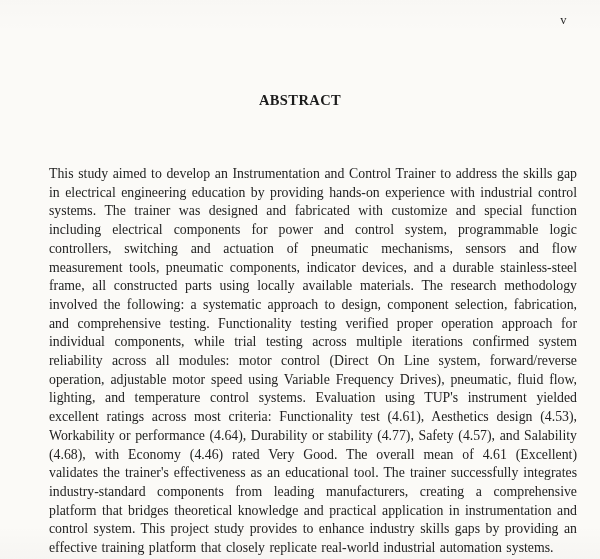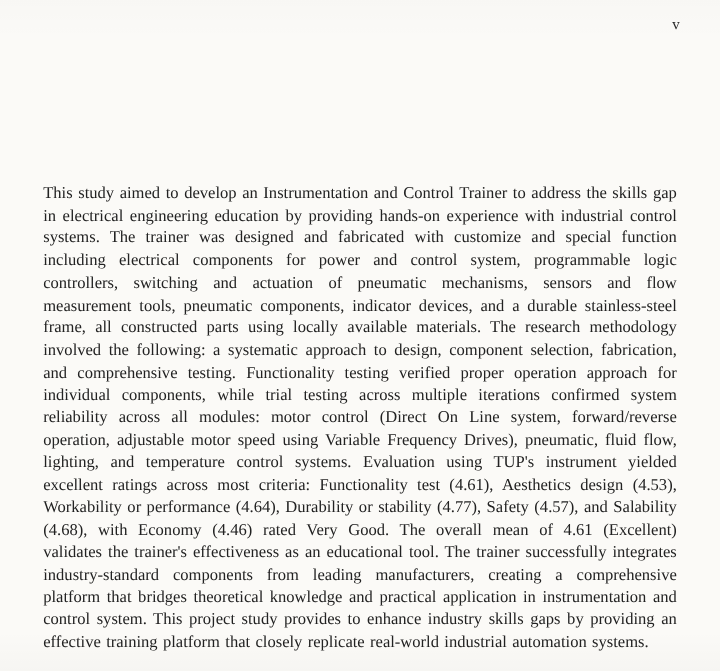--- a/index.html
+++ b/index.html
@@ -41,30 +41,31 @@
     font-size: 14.5px;
     font-weight: bold;
     letter-spacing: 0.4px;
     color: #1c1c1c;
   }
   .body-text {
     position: absolute;
     top: 152px;
     left: 36px;
     width: 528px;
-    margin: 0;
+    margin: 13px;
     text-align: justify;
     text-justify: inter-word;
     font-size: 13.8px;
     line-height: 18.7px;
     color: #222222;
     word-spacing: 1px;
   }
 </style>
 </head>
 <body>
 
 <div class="page">
   <div class="page-number">v</div>
 
+  <h1 class="heading">ABSTRACT</h1>
 
   <p class="body-text">This study aimed to develop an Instrumentation and Control Trainer to address the skills gap in electrical engineering education by providing hands-on experience with industrial control systems. The trainer was designed and fabricated with customize and special function including electrical components for power and control system, programmable logic controllers, switching and actuation of pneumatic mechanisms, sensors and flow measurement tools, pneumatic components, indicator devices, and a durable stainless-steel frame, all constructed parts using locally available materials. The research methodology involved the following: a systematic approach to design, component selection, fabrication, and comprehensive testing. Functionality testing verified proper operation approach for individual components, while trial testing across multiple iterations confirmed system reliability across all modules: motor control (Direct On Line system, forward/reverse operation, adjustable motor speed using Variable Frequency Drives), pneumatic, fluid flow, lighting, and temperature control systems. Evaluation using TUP's instrument yielded excellent ratings across most criteria: Functionality test (4.61), Aesthetics design (4.53), Workability or performance (4.64), Durability or stability (4.77), Safety (4.57), and Salability (4.68), with Economy (4.46) rated Very Good. The overall mean of 4.61 (Excellent) validates the trainer's effectiveness as an educational tool. The trainer successfully integrates industry-standard components from leading manufacturers, creating a comprehensive platform that bridges theoretical knowledge and practical application in instrumentation and control system. This project study provides to enhance industry skills gaps by providing an effective training platform that closely replicate real-world industrial automation systems.</p>
 </div>
 
 </body></html>

